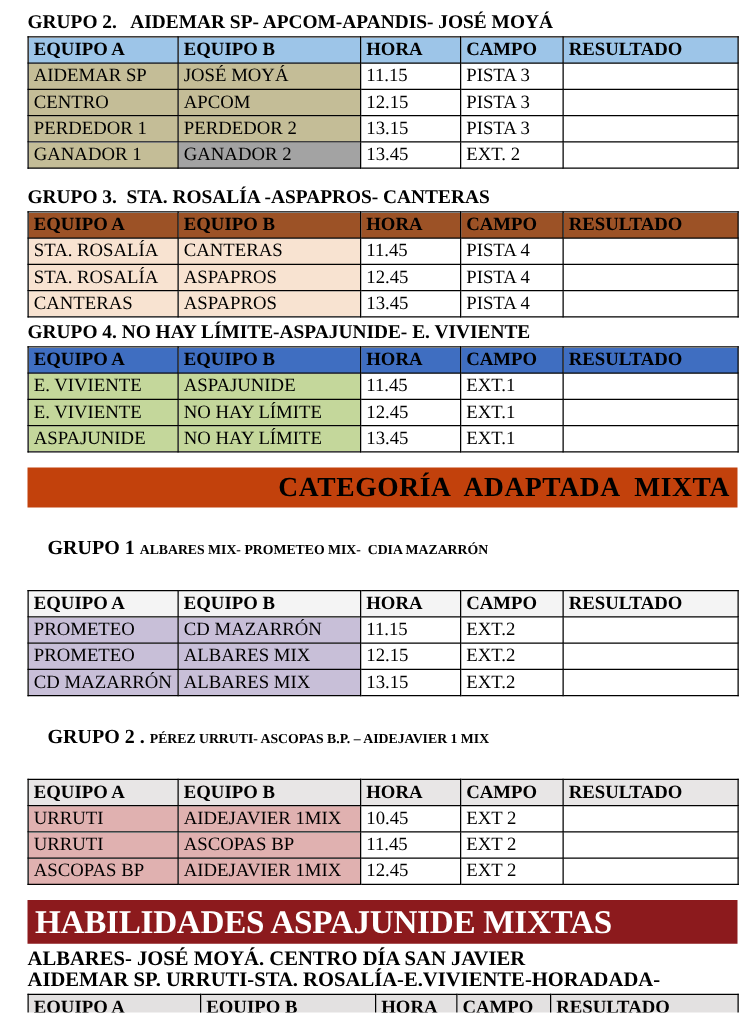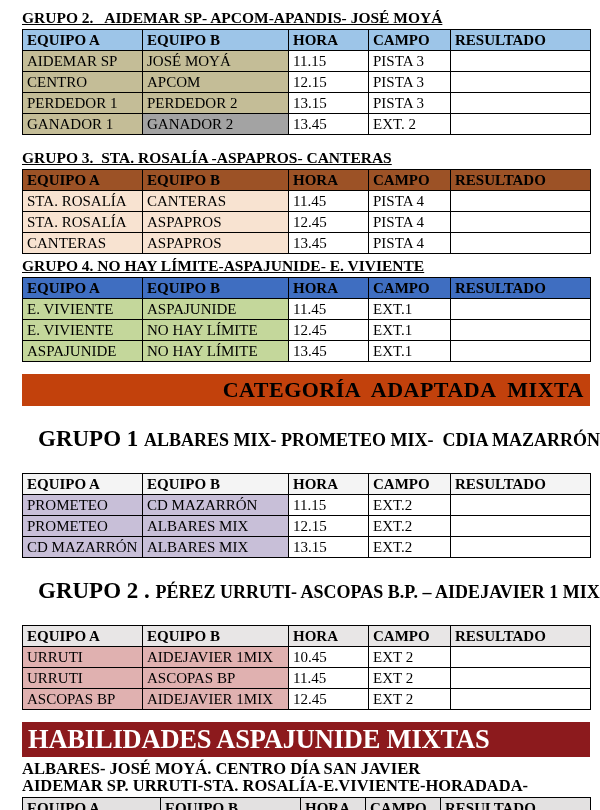--- a/index.html
+++ b/index.html
@@ -2,28 +2,28 @@
 <html><head>
 <meta charset="utf-8">
 <style>
   html,body{margin:0;padding:0;}
   body{
     width:600px;height:810px;overflow:hidden;background:#ffffff;
     font-family:"Liberation Serif", serif;color:#000;
   }
   .page{padding:8px 10px 0 22px;}
   .group-heading{
-    font-weight:bold;font-size:15.5px;line-height:19px;white-space:pre;text-decoration:underline;
+    font-weight:bold;font-size:15.5px;line-height:19px;white-space:pre;
   }
   .gh-top{margin-top:0;}
   .gh-mid{margin-top:13px;}
   .gh-tight{margin-top:2px;}
   .sub-heading{font-weight:bold;white-space:pre;margin-top:3px;line-height:20px;}
-  .sub-heading .g-label{font-size:23px;}
-  .sub-heading .g-teams{font-size:18px;}
+  .sub-heading .g-label{font-size:16px;}
+  .sub-heading .g-teams{font-size:11px;}
   .banner{
     width:556px;font-weight:bold;white-space:pre;
     padding:3px 6px;margin-top:12px;
   }
   .banner-green{font-size:22px;letter-spacing:0.5px;}
   .banner-red{font-size:26.5px;color:#ffffff;letter-spacing:-0.2px;padding:2px 6px;}
   .subtitle-line{font-weight:bold;font-size:16.5px;line-height:17px;white-space:pre;}
   .subtitle-block{margin-top:3px;margin-bottom:3px;}
   table.sched{
     border-collapse:collapse;table-layout:fixed;width:568px;margin-top:2px;

